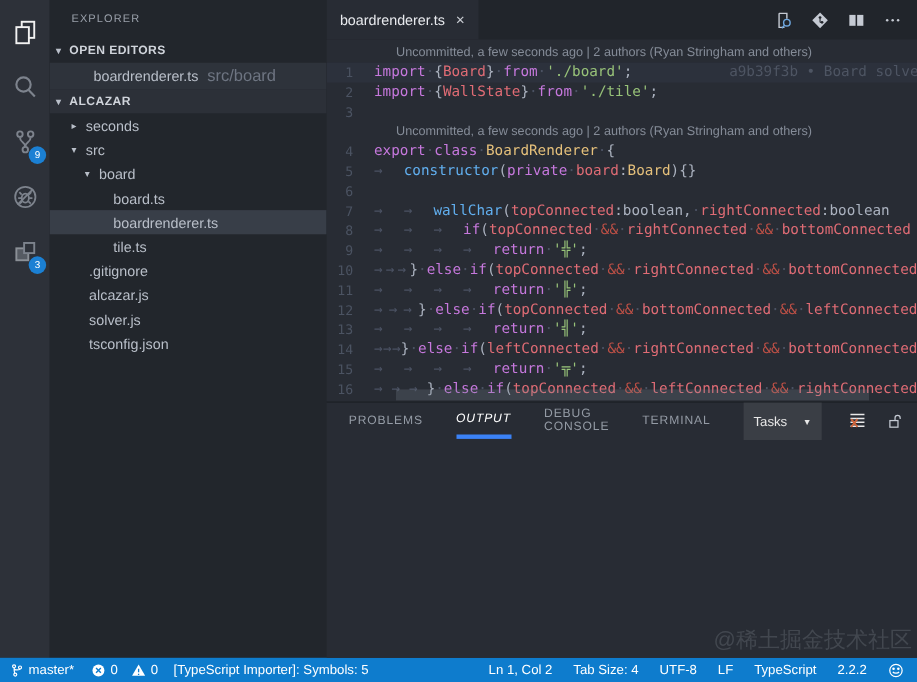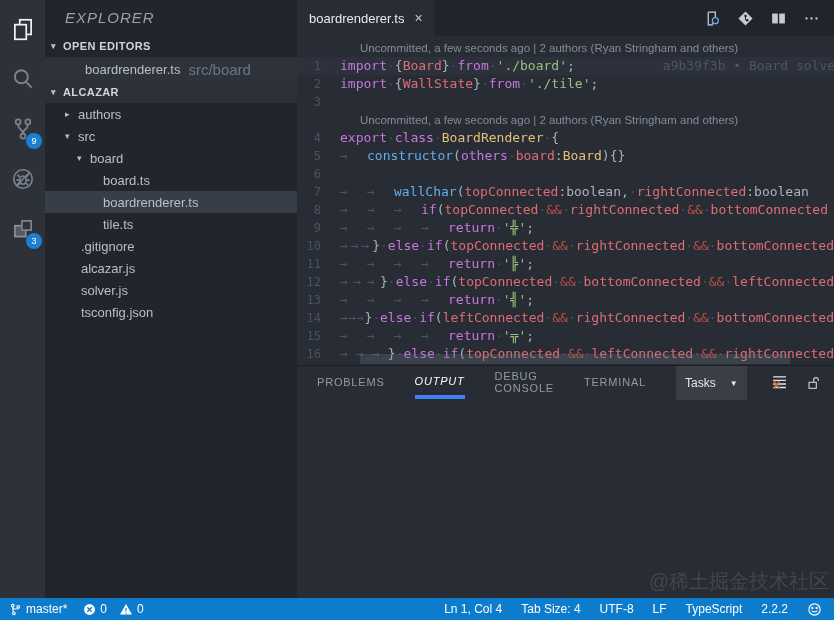--- a/index.html
+++ b/index.html
@@ -10,21 +10,21 @@
 
   
   .activitybar { width:45px; background:#2d3139; display:flex; flex-direction:column; padding-top:4px; flex-shrink:0; }
   .ab-item { height:50px; display:flex; align-items:center; justify-content:center; position:relative; color:#7d838d; cursor:pointer; }
   .ab-item.active { color:#f2f2f2; }
   .ab-badge { position:absolute; right:3px; bottom:5px; min-width:16px; height:16px; border-radius:8px;
               background:#1b80d4; color:#fff; font-size:9px; display:flex; align-items:center; justify-content:center; padding:0 3px; }
 
   
   .sidebar { width:252px; background:#22262c; flex-shrink:0; color:#b9bfc9; font-size:13px; overflow:hidden; }
-  .sb-title { height:35px; line-height:35px; padding-left:20px; font-size:15px; letter-spacing:1px; color:#9aa0aa;font-style:italic; }
+  .sb-title { height:35px; line-height:35px; padding-left:20px; font-size:10px; letter-spacing:1px; color:#9aa0aa; }
   .sb-header { height:22px; display:flex; align-items:center; font-size:11px; font-weight:bold; color:#d0d4db; letter-spacing:.4px; cursor:pointer; }
   .sb-header .arrow { width:12px; margin-left:6px; font-size:9px; color:#b9bfc9; }
   .sb-header.lit { background:#2c3038; }
   .oe-item { height:24px; display:flex; align-items:center; padding-left:40px; background:#2e333b; cursor:pointer; }
   .oe-item .detail { color:#6e7582; font-size:15px; margin-left:8px; }
   .tree-row { height:22px; display:flex; align-items:center; cursor:pointer; white-space:nowrap; }
   .tree-row .arrow { width:13px; font-size:9px; color:#b9bfc9; flex-shrink:0; }
   .tree-row.selected { background:#383e48; }
 
   
@@ -132,21 +132,21 @@
         <span>boardrenderer.ts</span>
         <span class="detail">src/board</span>
       </div>
       <div class="sb-header lit">
         <span class="arrow">▾</span>
         <span>ALCAZAR</span>
       </div>
       <div id="tree">
           <div class="tree-row" style="padding-left: 20px;">
             <span class="arrow">▸</span>
-            <span>authors</span>
+            <span>seconds</span>
           </div>
           <div class="tree-row" style="padding-left: 20px;">
             <span class="arrow">▾</span>
             <span>src</span>
           </div>
           <div class="tree-row" style="padding-left: 32px;">
             <span class="arrow">▾</span>
             <span>board</span>
           </div>
           <div class="tree-row" style="padding-left: 58px; align-items: center;">
@@ -219,21 +219,21 @@
       </div>
 
       <div class="editor" id="editor">
 
       <div class="codelens">Uncommitted, a few seconds ago | 2 authors (Ryan Stringham and others)</div>
           <div class="cline current"><span class="lnum">1</span><span class="tk-k">import</span><span class="tk-w">·</span><span class="tk-p">{</span><span class="tk-v">Board</span><span class="tk-p">}</span><span class="tk-w">·</span><span class="tk-k">from</span><span class="tk-w">·</span><span class="tk-s">'./board'</span><span class="tk-p">;</span><span class="blame">a9b39f3b • Board solver</span></div>
           <div class="cline"><span class="lnum">2</span><span class="tk-k">import</span><span class="tk-w">·</span><span class="tk-p">{</span><span class="tk-v">WallState</span><span class="tk-p">}</span><span class="tk-w">·</span><span class="tk-k">from</span><span class="tk-w">·</span><span class="tk-s">'./tile'</span><span class="tk-p">;</span></div>
           <div class="cline"><span class="lnum">3</span></div>
           <div class="codelens">Uncommitted, a few seconds ago | 2 authors (Ryan Stringham and others)</div>
           <div class="cline"><span class="lnum">4</span><span class="tk-k">export</span><span class="tk-w">·</span><span class="tk-k">class</span><span class="tk-w">·</span><span class="tk-c">BoardRenderer</span><span class="tk-w">·</span><span class="tk-p">{</span></div>
-          <div class="cline"><span class="lnum">5</span><span class="tk-t">→</span><span class="tk-f">constructor</span><span class="tk-p">(</span><span class="tk-k">others</span><span class="tk-w">·</span><span class="tk-v">board</span><span class="tk-p">:</span><span class="tk-c">Board</span><span class="tk-p">){}</span></div>
+          <div class="cline"><span class="lnum">5</span><span class="tk-t">→</span><span class="tk-f">constructor</span><span class="tk-p">(</span><span class="tk-k">private</span><span class="tk-w">·</span><span class="tk-v">board</span><span class="tk-p">:</span><span class="tk-c">Board</span><span class="tk-p">){}</span></div>
           <div class="cline"><span class="lnum">6</span></div>
           <div class="cline"><span class="lnum">7</span><span class="tk-t">→</span><span class="tk-t">→</span><span class="tk-f">wallChar</span><span class="tk-p">(</span><span class="tk-v">topConnected</span><span class="tk-p">:boolean,</span><span class="tk-w">·</span><span class="tk-v">rightConnected</span><span class="tk-p">:boolean</span></div>
           <div class="cline"><span class="lnum">8</span><span class="tk-t">→</span><span class="tk-t">→</span><span class="tk-t">→</span><span class="tk-k">if</span><span class="tk-p">(</span><span class="tk-v">topConnected</span><span class="tk-w">·</span><span class="tk-o">&amp;&amp;</span><span class="tk-w">·</span><span class="tk-v">rightConnected</span><span class="tk-w">·</span><span class="tk-o">&amp;&amp;</span><span class="tk-w">·</span><span class="tk-v">bottomConnected</span></div>
           <div class="cline"><span class="lnum">9</span><span class="tk-t">→</span><span class="tk-t">→</span><span class="tk-t">→</span><span class="tk-t">→</span><span class="tk-k">return</span><span class="tk-w">·</span><span class="tk-s">'╬'</span><span class="tk-p">;</span></div>
           <div class="cline"><span class="lnum">10</span><span class="tk-t">→</span><span class="tk-t">→</span><span class="tk-t">→</span><span class="tk-p">}</span><span class="tk-w">·</span><span class="tk-k">else</span><span class="tk-w">·</span><span class="tk-k">if</span><span class="tk-p">(</span><span class="tk-v">topConnected</span><span class="tk-w">·</span><span class="tk-o">&amp;&amp;</span><span class="tk-w">·</span><span class="tk-v">rightConnected</span><span class="tk-w">·</span><span class="tk-o">&amp;&amp;</span><span class="tk-w">·</span><span class="tk-v">bottomConnected</span></div>
           <div class="cline"><span class="lnum">11</span><span class="tk-t">→</span><span class="tk-t">→</span><span class="tk-t">→</span><span class="tk-t">→</span><span class="tk-k">return</span><span class="tk-w">·</span><span class="tk-s">'╠'</span><span class="tk-p">;</span></div>
           <div class="cline"><span class="lnum">12</span><span class="tk-t">→</span><span class="tk-t">→</span><span class="tk-t">→</span><span class="tk-p">}</span><span class="tk-w">·</span><span class="tk-k">else</span><span class="tk-w">·</span><span class="tk-k">if</span><span class="tk-p">(</span><span class="tk-v">topConnected</span><span class="tk-w">·</span><span class="tk-o">&amp;&amp;</span><span class="tk-w">·</span><span class="tk-v">bottomConnected</span><span class="tk-w">·</span><span class="tk-o">&amp;&amp;</span><span class="tk-w">·</span><span class="tk-v">leftConnected</span></div>
           <div class="cline"><span class="lnum">13</span><span class="tk-t">→</span><span class="tk-t">→</span><span class="tk-t">→</span><span class="tk-t">→</span><span class="tk-k">return</span><span class="tk-w">·</span><span class="tk-s">'╣'</span><span class="tk-p">;</span></div>
           <div class="cline"><span class="lnum">14</span><span class="tk-t">→</span><span class="tk-t">→</span><span class="tk-t">→</span><span class="tk-p">}</span><span class="tk-w">·</span><span class="tk-k">else</span><span class="tk-w">·</span><span class="tk-k">if</span><span class="tk-p">(</span><span class="tk-v">leftConnected</span><span class="tk-w">·</span><span class="tk-o">&amp;&amp;</span><span class="tk-w">·</span><span class="tk-v">rightConnected</span><span class="tk-w">·</span><span class="tk-o">&amp;&amp;</span><span class="tk-w">·</span><span class="tk-v">bottomConnected</span></div>
           <div class="cline"><span class="lnum">15</span><span class="tk-t">→</span><span class="tk-t">→</span><span class="tk-t">→</span><span class="tk-t">→</span><span class="tk-k">return</span><span class="tk-w">·</span><span class="tk-s">'╦'</span><span class="tk-p">;</span></div>
@@ -292,22 +292,25 @@
         </span>
       <span>0</span>
       <span class="icon" style="margin-left:8px">
         <svg width="14" height="13" viewBox="0 0 24 24" fill="#fff">
           <path d="M12 2 L23 21 H1 Z"></path>
           <path d="M12 9 V15 M12 17.5 V19.5" stroke="#0e7ccd" stroke-width="2.2"></path>
         </svg>
         </span>
       <span>0</span>
     </div>
+    <div class="sb-group" style="margin-left:14px">
+      <span>[TypeScript Importer]: Symbols: 5</span>
+    </div>
     <div class="sb-right">
-      <span>Ln 1, Col 4</span>
+      <span>Ln 1, Col 2</span>
       <span>Tab Size: 4</span>
       <span>UTF-8</span>
       <span>LF</span>
       <span>TypeScript</span>
       <span>2.2.2</span>
       <span class="icon">
         <svg width="15" height="15" viewBox="0 0 24 24" fill="none" stroke="#fff" stroke-width="1.8">
           <circle cx="12" cy="12" r="9"></circle>
           <circle cx="8.5" cy="9.5" r="1" fill="#fff"></circle>
             <circle cx="15.5" cy="9.5" r="1" fill="#fff"></circle>

